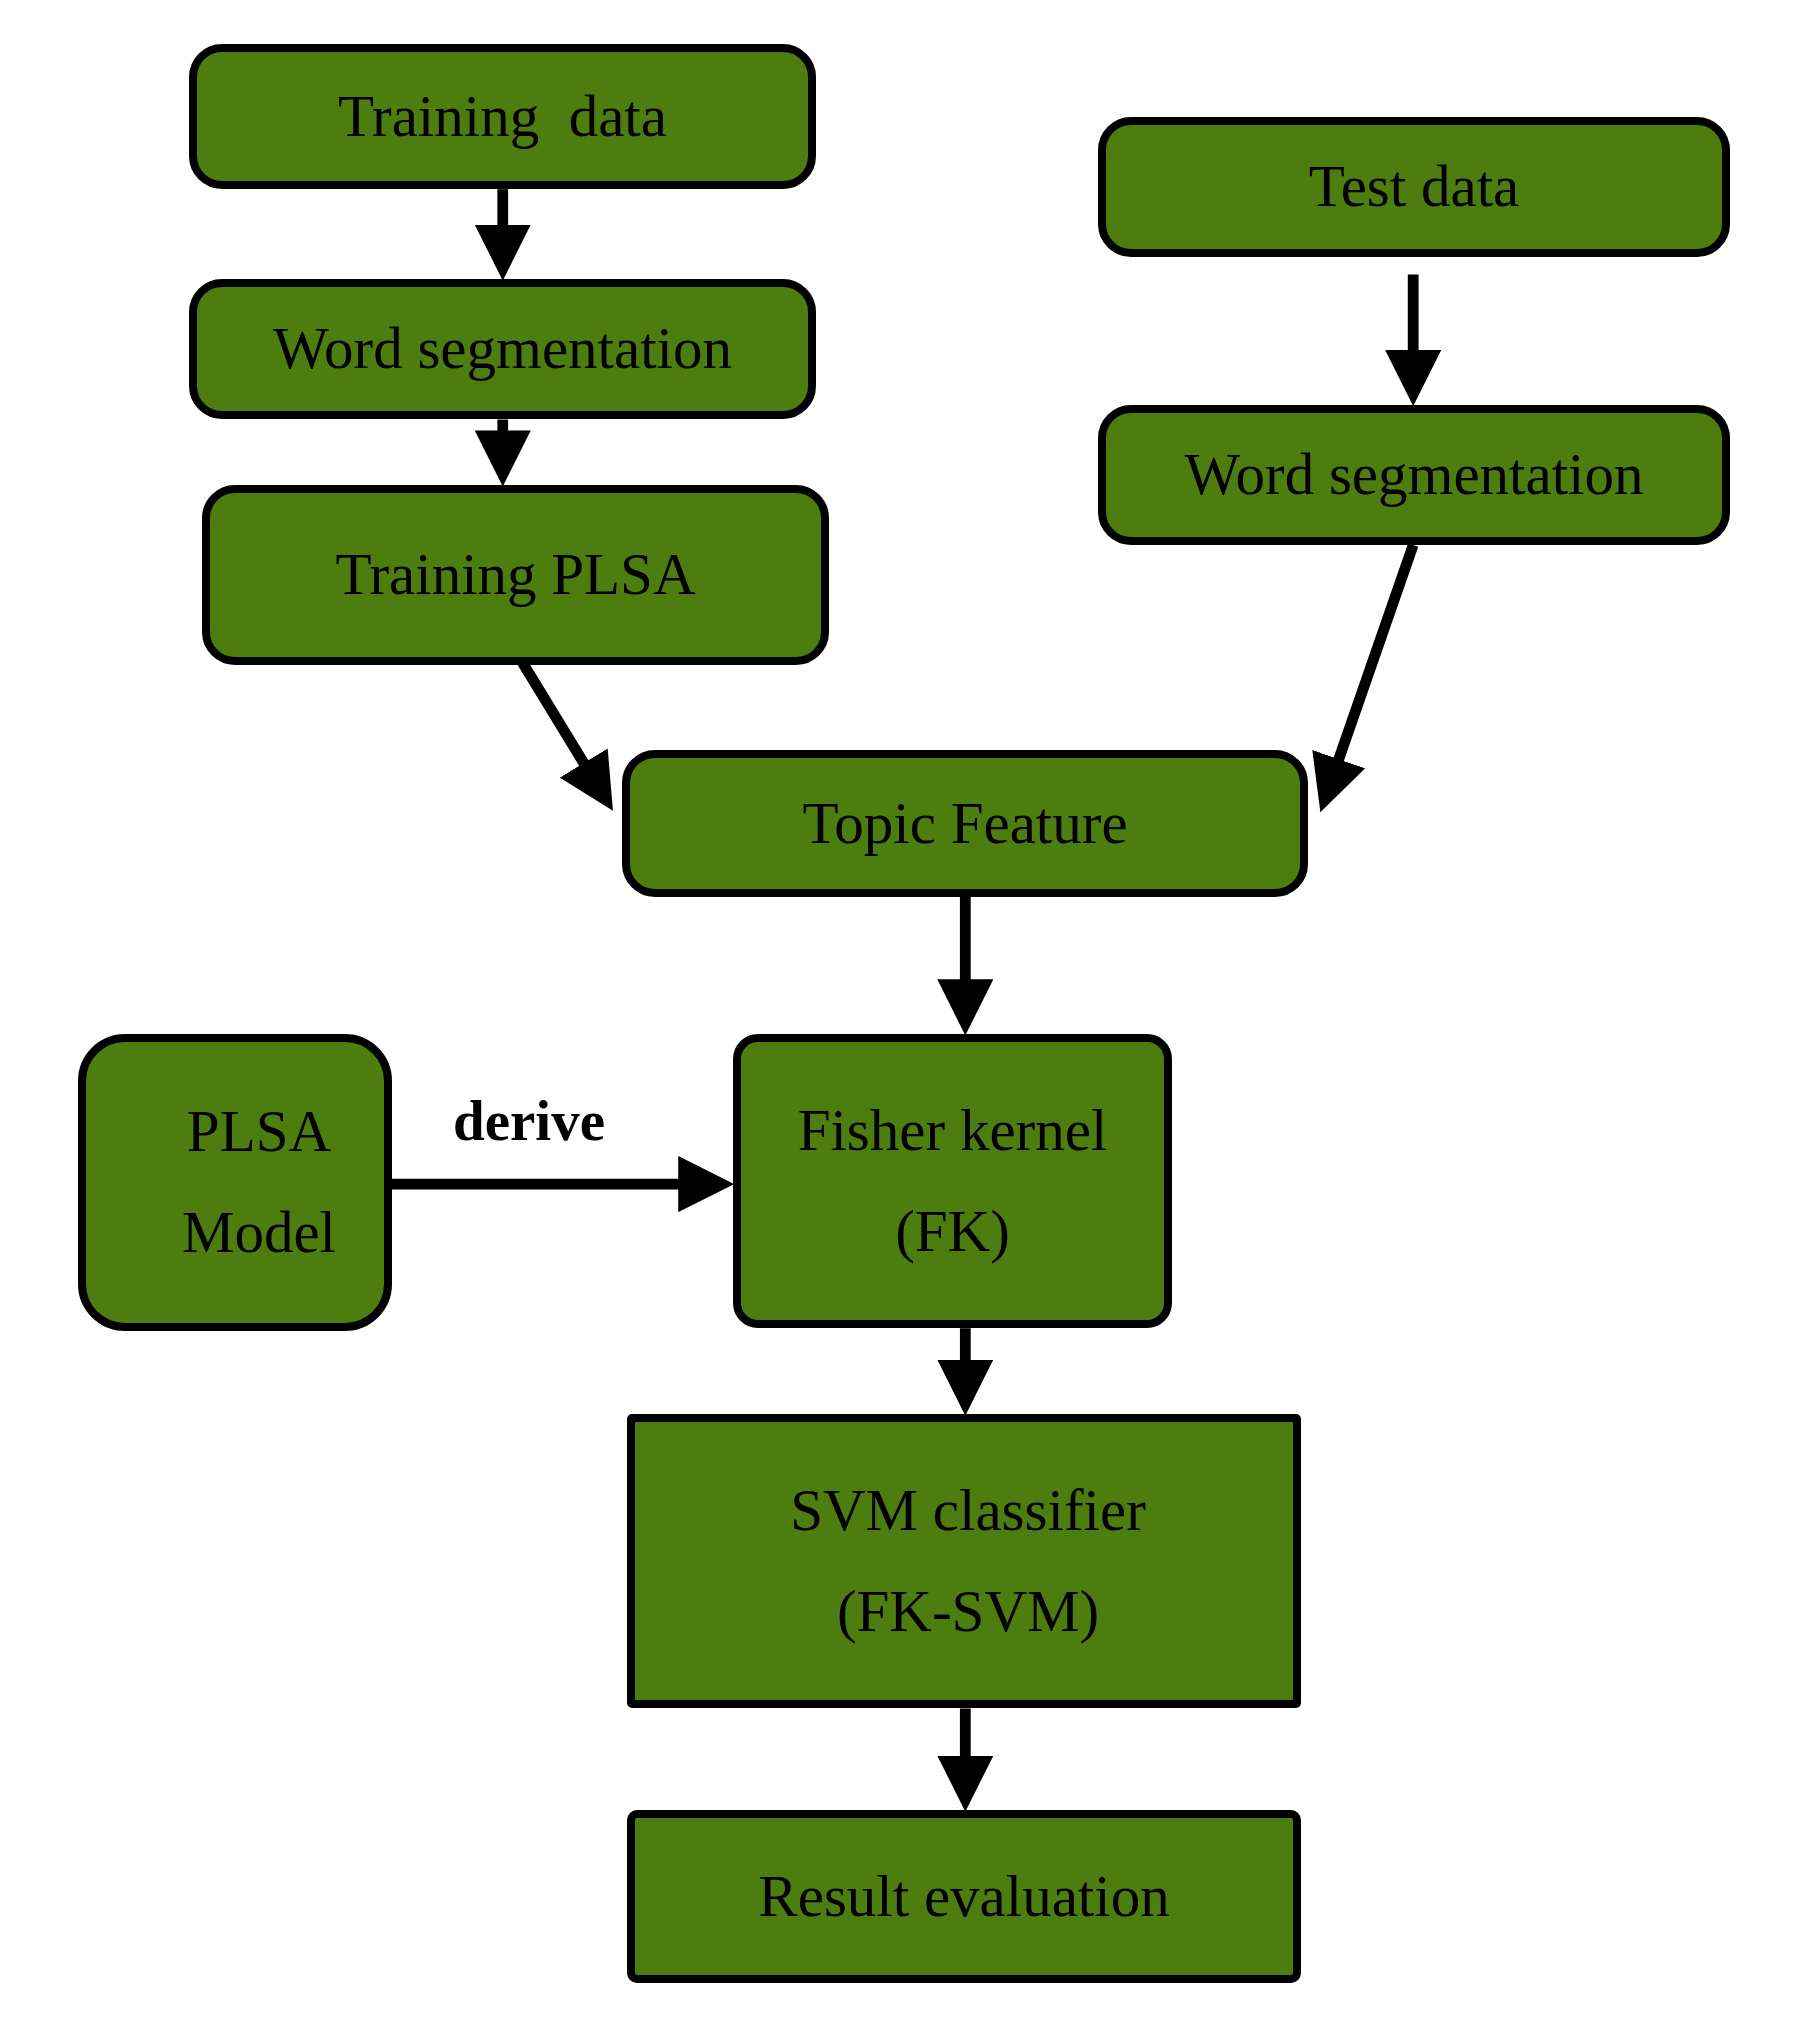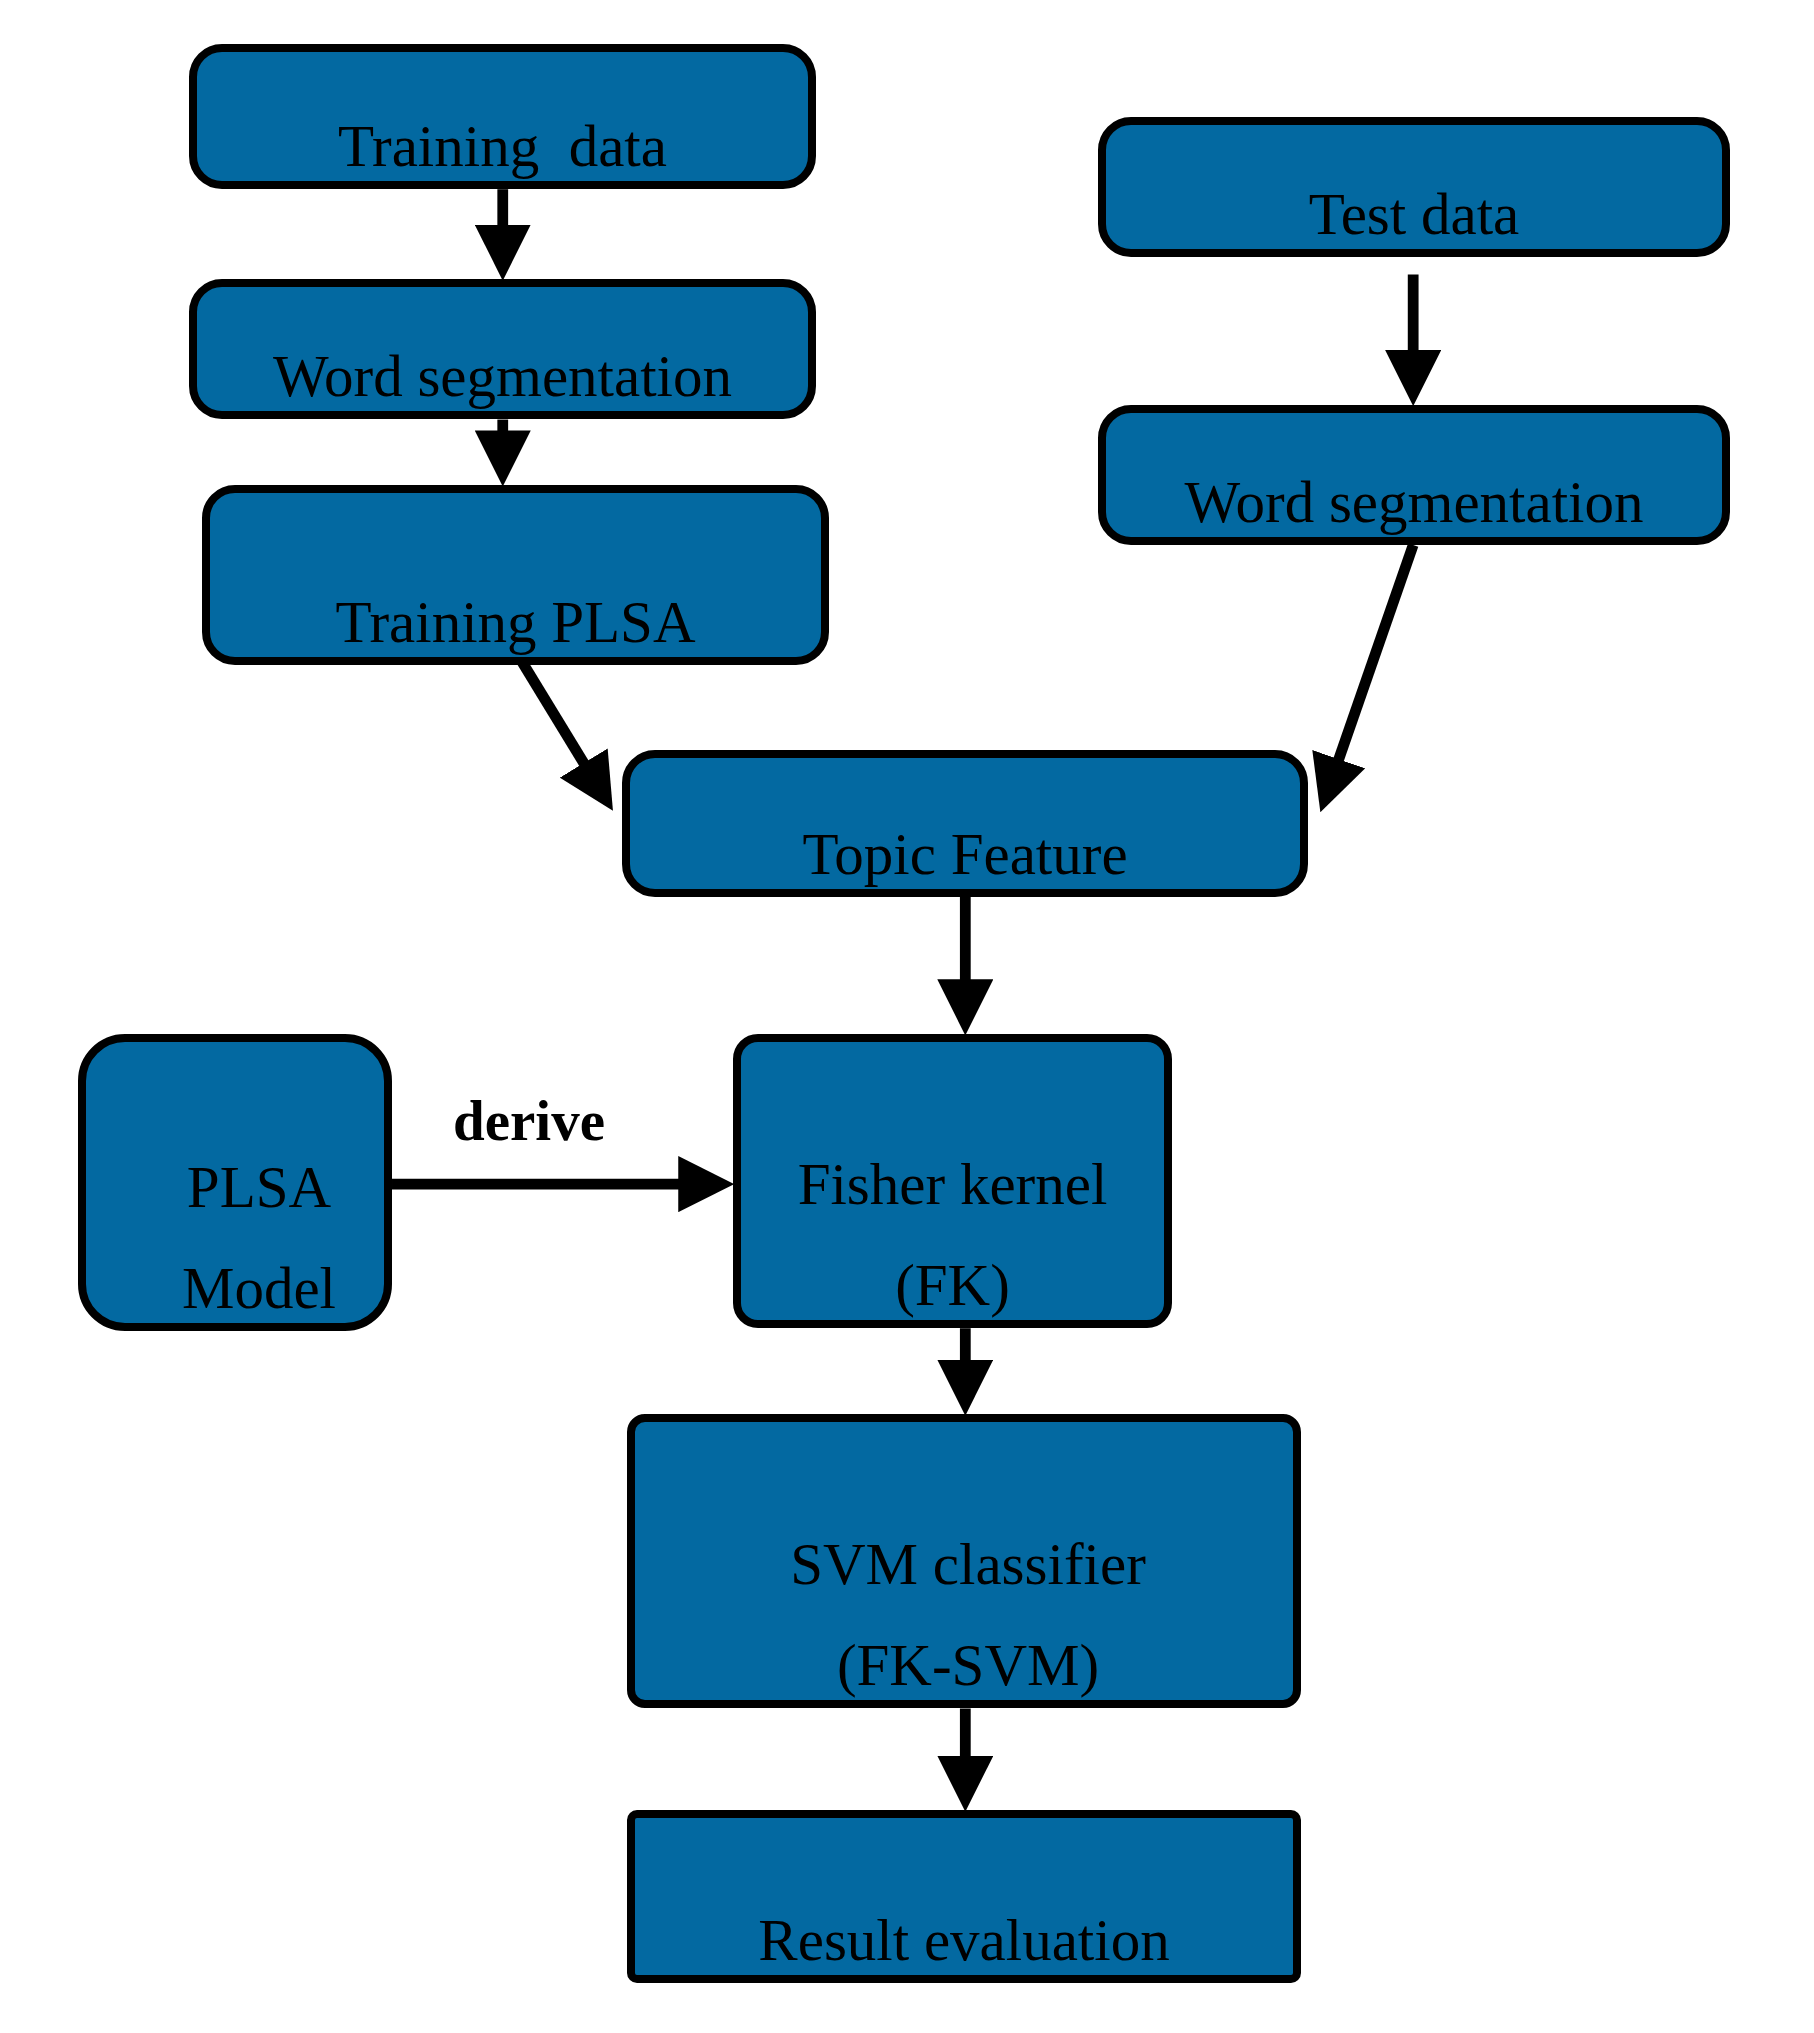--- a/index.html
+++ b/index.html
@@ -13,25 +13,25 @@
     height: 2034px;
     background: #ffffff;
     overflow: hidden;
     font-family: "Liberation Serif", "DejaVu Serif", serif;
   }
   .node {
     position: absolute;
     box-sizing: border-box;
     border: 8.8px solid #000000;
     border-radius: 33px;
-    background: #0369a1;
+    background: #4d7c0f;
     display: flex;
     flex-direction: column;
     align-items: center;
-    justify-content: flex-end;
+    justify-content: center;
     color: #000000;
     font-size: 59px;
     line-height: 1.15;
     text-align: center;
     white-space: pre;
     z-index: 3;
   }
   .node .line2 { margin-top: 33px; }
   svg.edges {
     position: absolute;
@@ -111,21 +111,21 @@
   <div class="node" style="left:78px; top:1034px; width:314px; height:297px; border-radius:47px;padding-left:48px;">
     <span>PLSA</span>
     <span class="line2">Model</span>
   </div>
 
   <div class="node" style="left:733px; top:1034px; width:439px; height:294px; border-radius:25px;">
     <span>Fisher kernel</span>
     <span class="line2">(FK)</span>
   </div>
 
-  <div class="node" style="left:627px; top:1414px; width:674px; height:294px; border-radius:18px;padding-left:8px;">
+  <div class="node" style="left:627px; top:1414px; width:674px; height:294px; border-radius:5px;padding-left:8px;">
     <span>SVM classifier</span>
     <span class="line2">(FK-SVM)</span>
   </div>
 
   <div class="node" style="left:627px; top:1810px; width:674px; height:173px;border-radius:10px;">
     <span>Result evaluation</span>
   </div>
 
   <div class="edge-label" style="left:453px; top:1088px;">derive</div>
 

